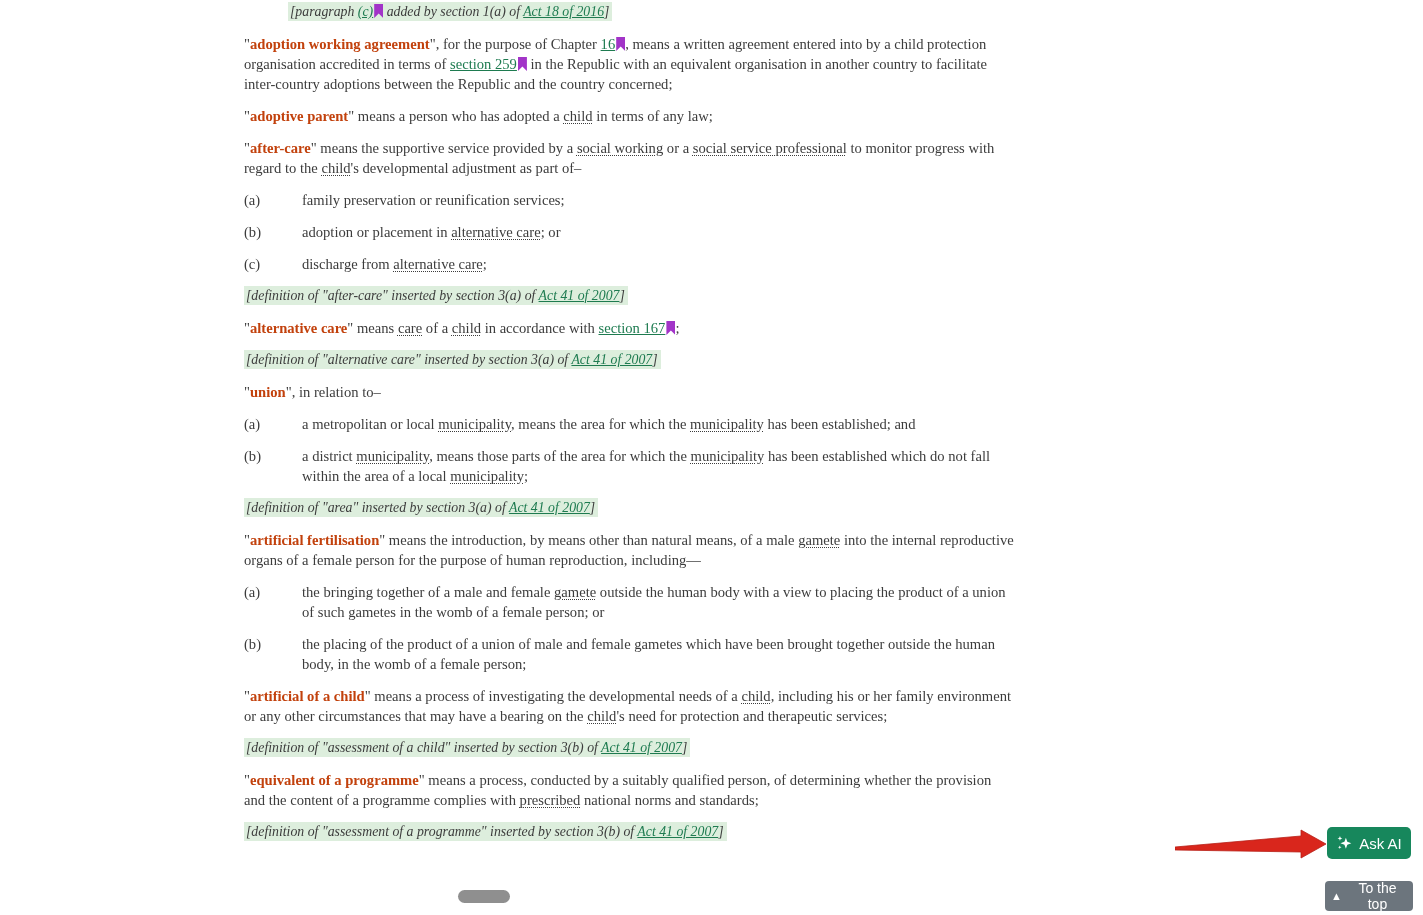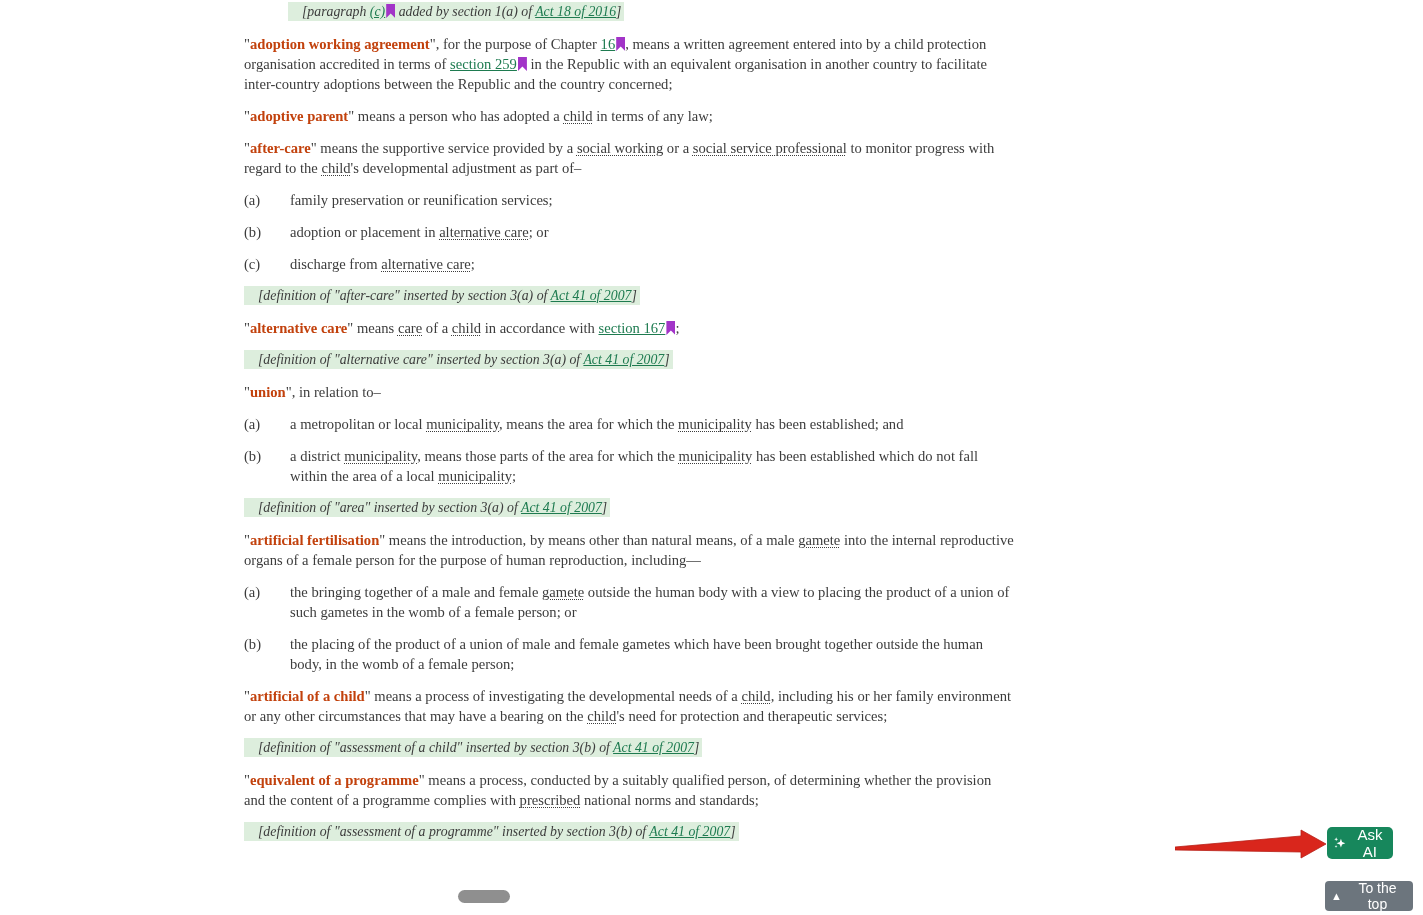--- a/index.html
+++ b/index.html
@@ -23,30 +23,30 @@
   }
   .indent { padding-left: 44px; }
   .note {
     font-size: 13.8px;
     line-height: 20px;
     margin: 0 0 12px 0;
   }
   .note .hl {
     background: var(--note-bg, #ddeedd);
     font-style: italic;
-    padding: 2px 3px 2px 14px;
+    padding: 2px 3px 2px 2px;
   }
   .li {
     display: flex;
     font-size: 14.6px;
     line-height: 20px;
     margin: 0 0 12px 0;
   }
   .li .lbl { flex: 0 0 46px; }
-  .li .litxt { flex: 1; }
+  .li .litxt { flex: 1; margin-left: 12px; }
   .b { font-weight: bold; color: #c2410c; }
   a.glink {
     color: var(--link-green, #1e7b50);
     text-decoration: underline;
     cursor: pointer;
   }
   .note a.glink { font-style: italic; }
   .term {
     text-decoration: underline dotted;
     text-decoration-thickness: 1px;
@@ -57,21 +57,21 @@
     width: 9px; height: 14px;
     background: var(--bookmark-purple, #a234c8);
     clip-path: polygon(0 0, 100% 0, 100% 100%, 50% 68%, 0 100%);
     vertical-align: -2px;
     margin-left: 1px;
     cursor: pointer;
   }
   .ask-ai-btn {
     position: absolute;
     left: 1327px; top: 827px;
-    width: 66px; height: 32px;
+    width: 84px; height: 32px;
     background: var(--ask-ai-green, #17875c);
     border: none;
     border-radius: 5px;
     color: #ffffff;
     font-family: "Liberation Sans", sans-serif;
     font-size: 15px;
     display: flex; align-items: center; justify-content: center;
     gap: 7px;
     cursor: pointer;
   }

